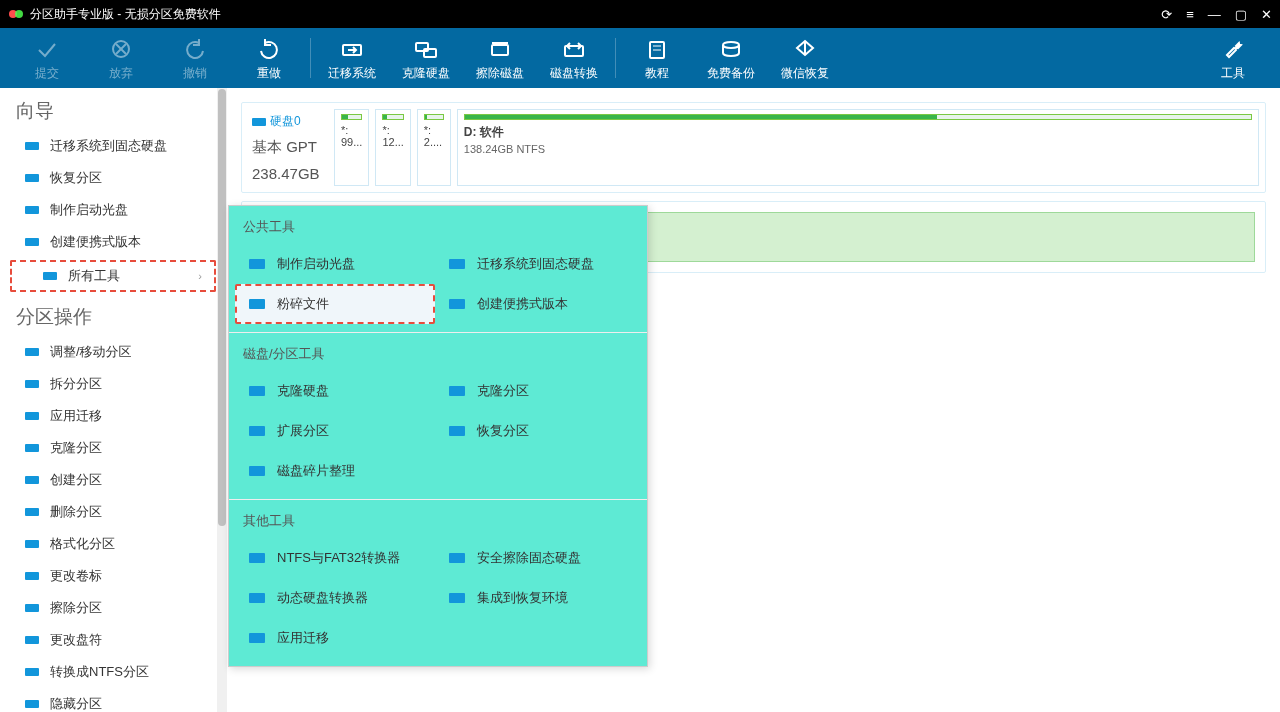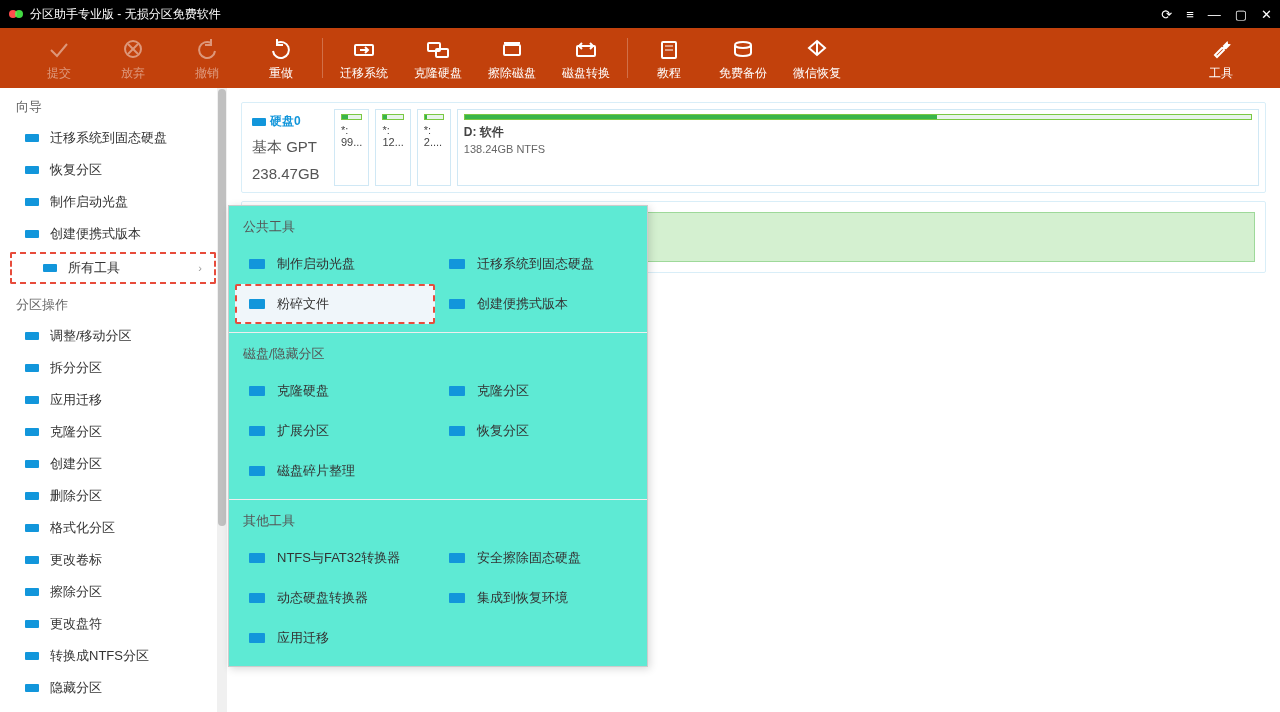--- a/index.html
+++ b/index.html
@@ -4,43 +4,43 @@
 <style>
 * { margin: 0; padding: 0; box-sizing: border-box; font-family: "Microsoft YaHei", sans-serif; }
 body { background: #fff; width: 1280px; height: 712px; overflow: hidden; position: relative; }
 
 .titlebar { height: 28px; background: #000000; display: flex; align-items: center; padding: 8px 8px; color: #fff; font-size: 12px; }
 .titlebar .logo { width: 16px; height: 16px; margin-right: 6px; }
 .titlebar .title { flex: 1; }
 .titlebar .win-btns { display: flex; gap: 14px; }
 .titlebar .win-btn { cursor: pointer; font-size: 13px; }
 
-.toolbar { height: 60px; background: #c2410c; display: flex; align-items: center; padding: 0 22px; }
+.toolbar { height: 60px; background: #0369a1; display: flex; align-items: center; padding: 0 10px; }
 .tool-item { display: flex; flex-direction: column; align-items: center; justify-content: center; width: 74px; height: 60px; color: #fff; cursor: pointer; font-size: 12px; }
 .tool-item.disabled { opacity: 0.45; }
 .tool-item .ti-icon { height: 28px; display: flex; align-items: center; }
 .tool-item .ti-label { margin-top: 2px; }
 .tool-sep { width: 1px; height: 40px; background: rgba(255,255,255,0.25); margin: 0 4px; }
 .tool-spacer { flex: 1; }
 
 .main { display: flex; height: calc(712px - 88px); }
 .sidebar { width: 227px; border-right: 1px solid #e5e5e5; overflow-y: auto; overflow-x: hidden; }
-.sidebar-group-title { font-size: 13px; color: #666; padding: 10px 16px 6px; }
+.sidebar-group-title { font-size: 19px; color: #666; padding: 10px 16px 6px; }
 .side-item { display: flex; align-items: center; padding: 7px 16px 7px 24px; font-size: 13px; color: #333; cursor: pointer; position: relative; }
 .side-item .si-icon { width: 16px; height: 16px; margin-right: 10px; flex-shrink: 0; }
 .side-item.highlighted { border: 2px dashed #e74c3c; margin: 2px 10px; padding: 5px 30px; border-radius: 2px; }
 .side-item .chev { position: absolute; right: 12px; color: #999; font-size: 11px; }
 
 .scroll-track { position: absolute; top: 88px; left: 217px; width: 10px; height: calc(712px - 88px); background: #f0f0f0; }
 .scroll-thumb { width: 8px; background: #c0c0c0; border-radius: 4px; margin: 1px; }
 
 .content { flex: 1; padding: 14px; overflow: hidden; position: relative; }
 .disk-row { display: flex; gap: 6px; border: 1px solid #d9eef8; padding: 6px; border-radius: 2px; margin-bottom: 8px; }
 .disk-info { width: 80px; padding: 4px; }
-.disk-info .d-title { color: #1296db; font-size: 12px; font-weight: bold; display:flex; align-items:center; gap:4px;}
+.disk-info .d-title { color: #1296db; font-size: 12px; font-weight: normal; display:flex; align-items:center; gap:4px;}
 .disk-info .d-sub { font-size: 15px; color: #555; margin-top: 8px; }
 .part-box { border: 1px solid #d0e8f5; padding: 4px 6px; font-size: 11px; color: #444; min-width: 34px; }
 .part-box .pbar { height: 6px; background: #e8f4ea; border: 1px solid #7ac943; margin-bottom: 4px; position: relative; }
 .part-box .pbar .fill { height: 100%; background: #39b54a; }
 .part-box.wide { flex: 1; }
 .part-box .pt { font-weight: bold; font-size: 12px; }
 .part-box .ps { font-size: 11px; color: #666; margin-top: 2px; }
 
 .disk-row.ghost { border: 1px solid #d9eef8; height: 72px; }
 .ghost .gbar { flex:1; margin:4px; background:#d4f0d0; border:1px solid #9ed99a; }
@@ -424,21 +424,21 @@
       </div>
       <div class="popup-item">
         <span class="pi-icon">
           <svg viewBox="0 0 20 20">
             <rect x="2" y="5" width="16" height="10" rx="1" fill="#1296db"></rect>
           </svg>
         </span>
         <span>创建便携式版本</span>
       </div>
     </div>
-  <div class="popup-section-title">磁盘/隐藏分区</div>
+  <div class="popup-section-title">磁盘/分区工具</div>
   <div class="popup-grid" id="ps2">
       <div class="popup-item">
         <span class="pi-icon">
           <svg viewBox="0 0 20 20">
             <rect x="2" y="5" width="16" height="10" rx="1" fill="#1296db"></rect>
           </svg>
         </span>
         <span>克隆硬盘</span>
       </div>
       <div class="popup-item">

